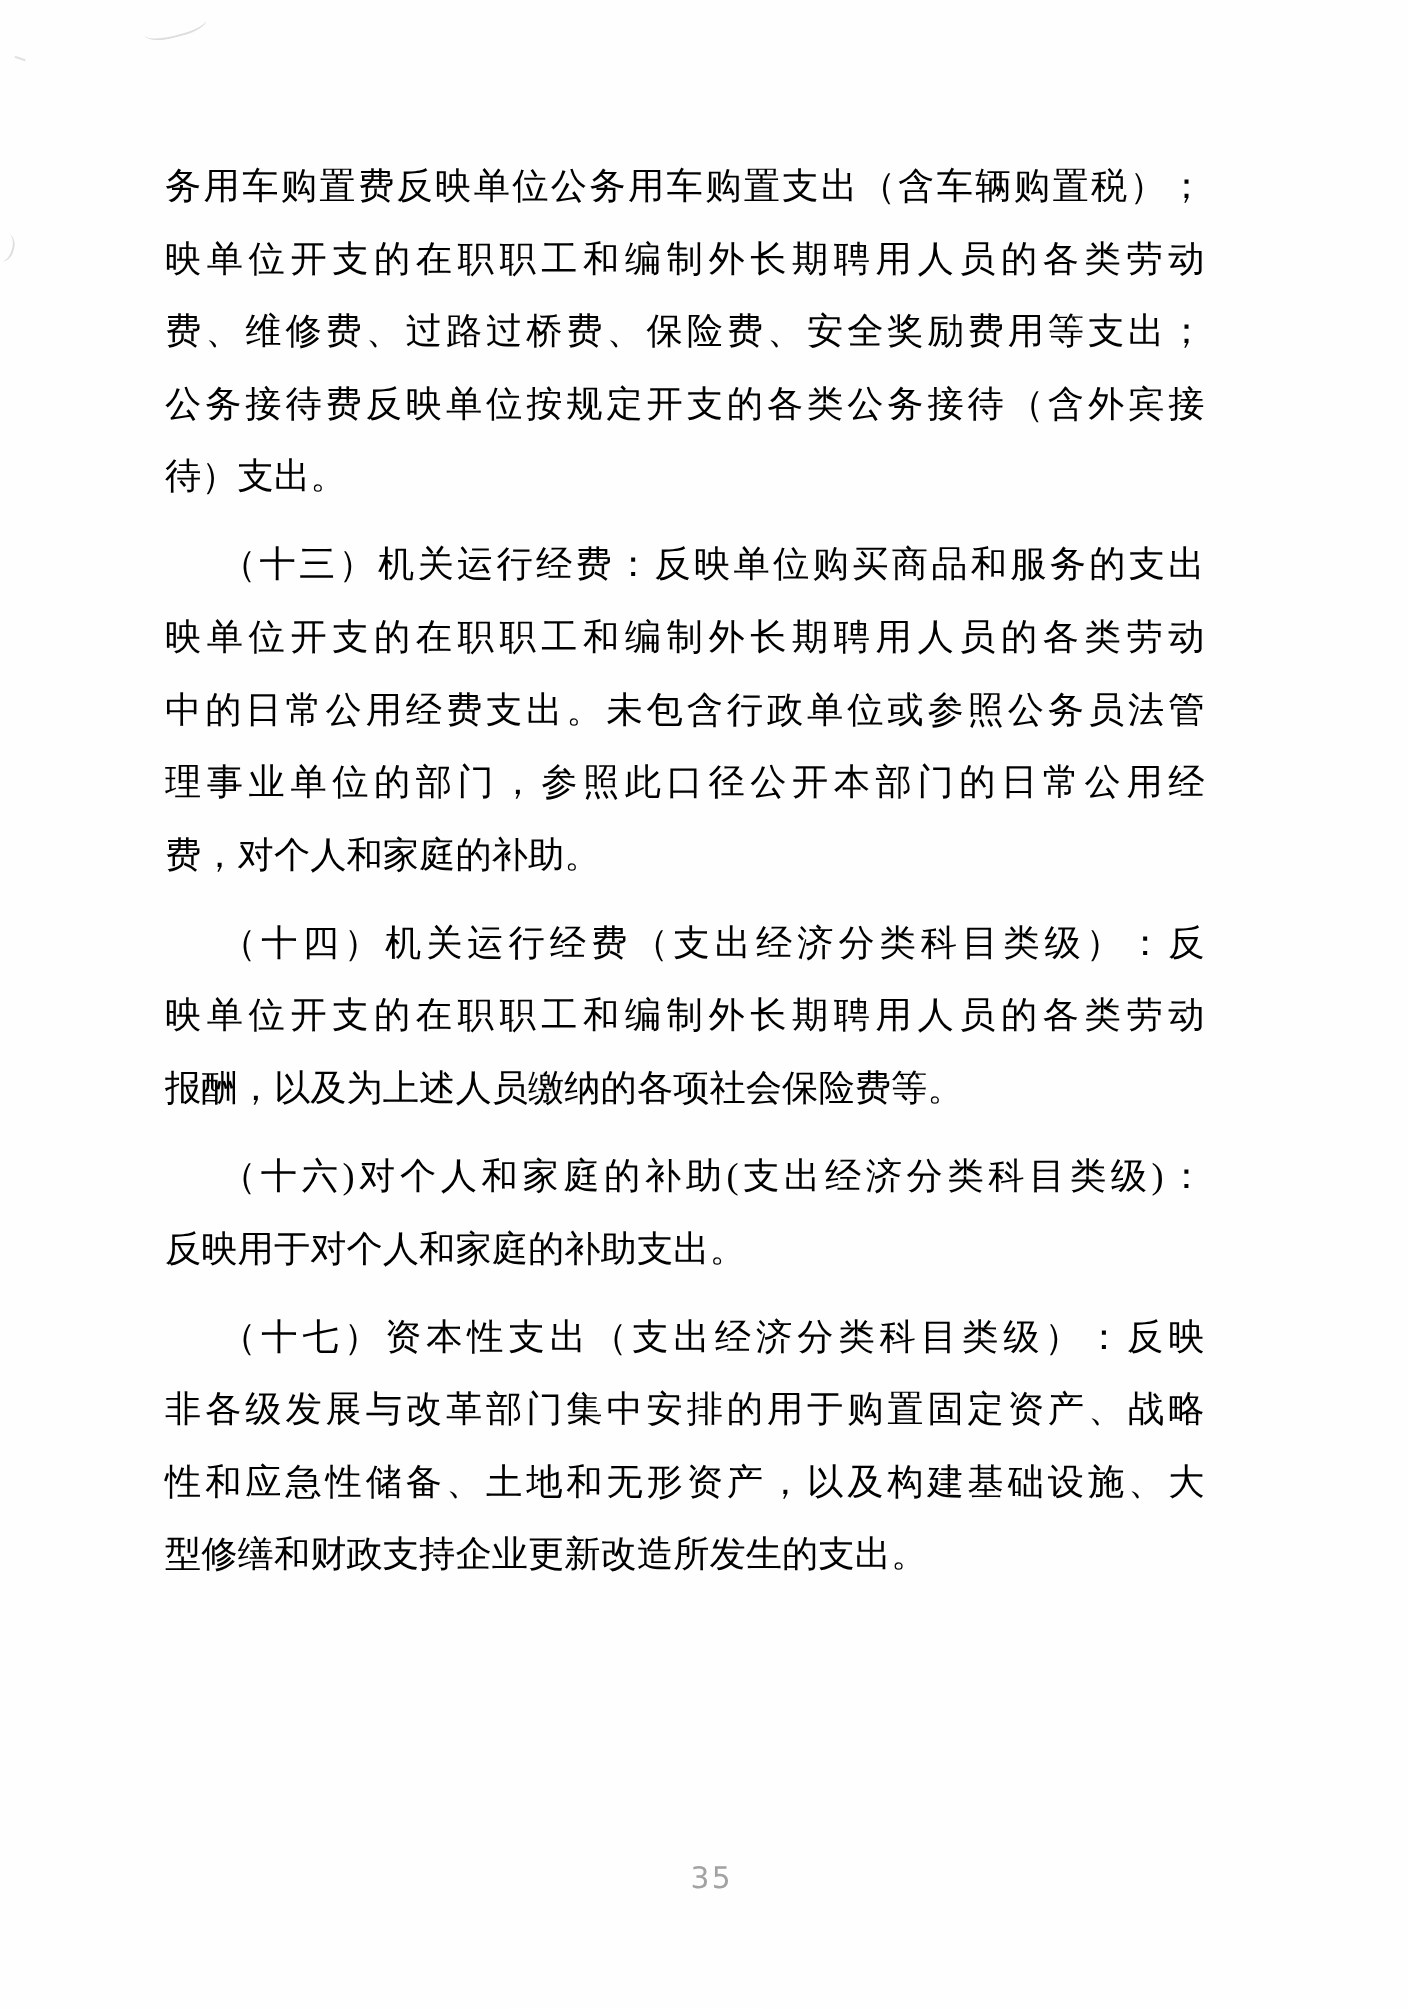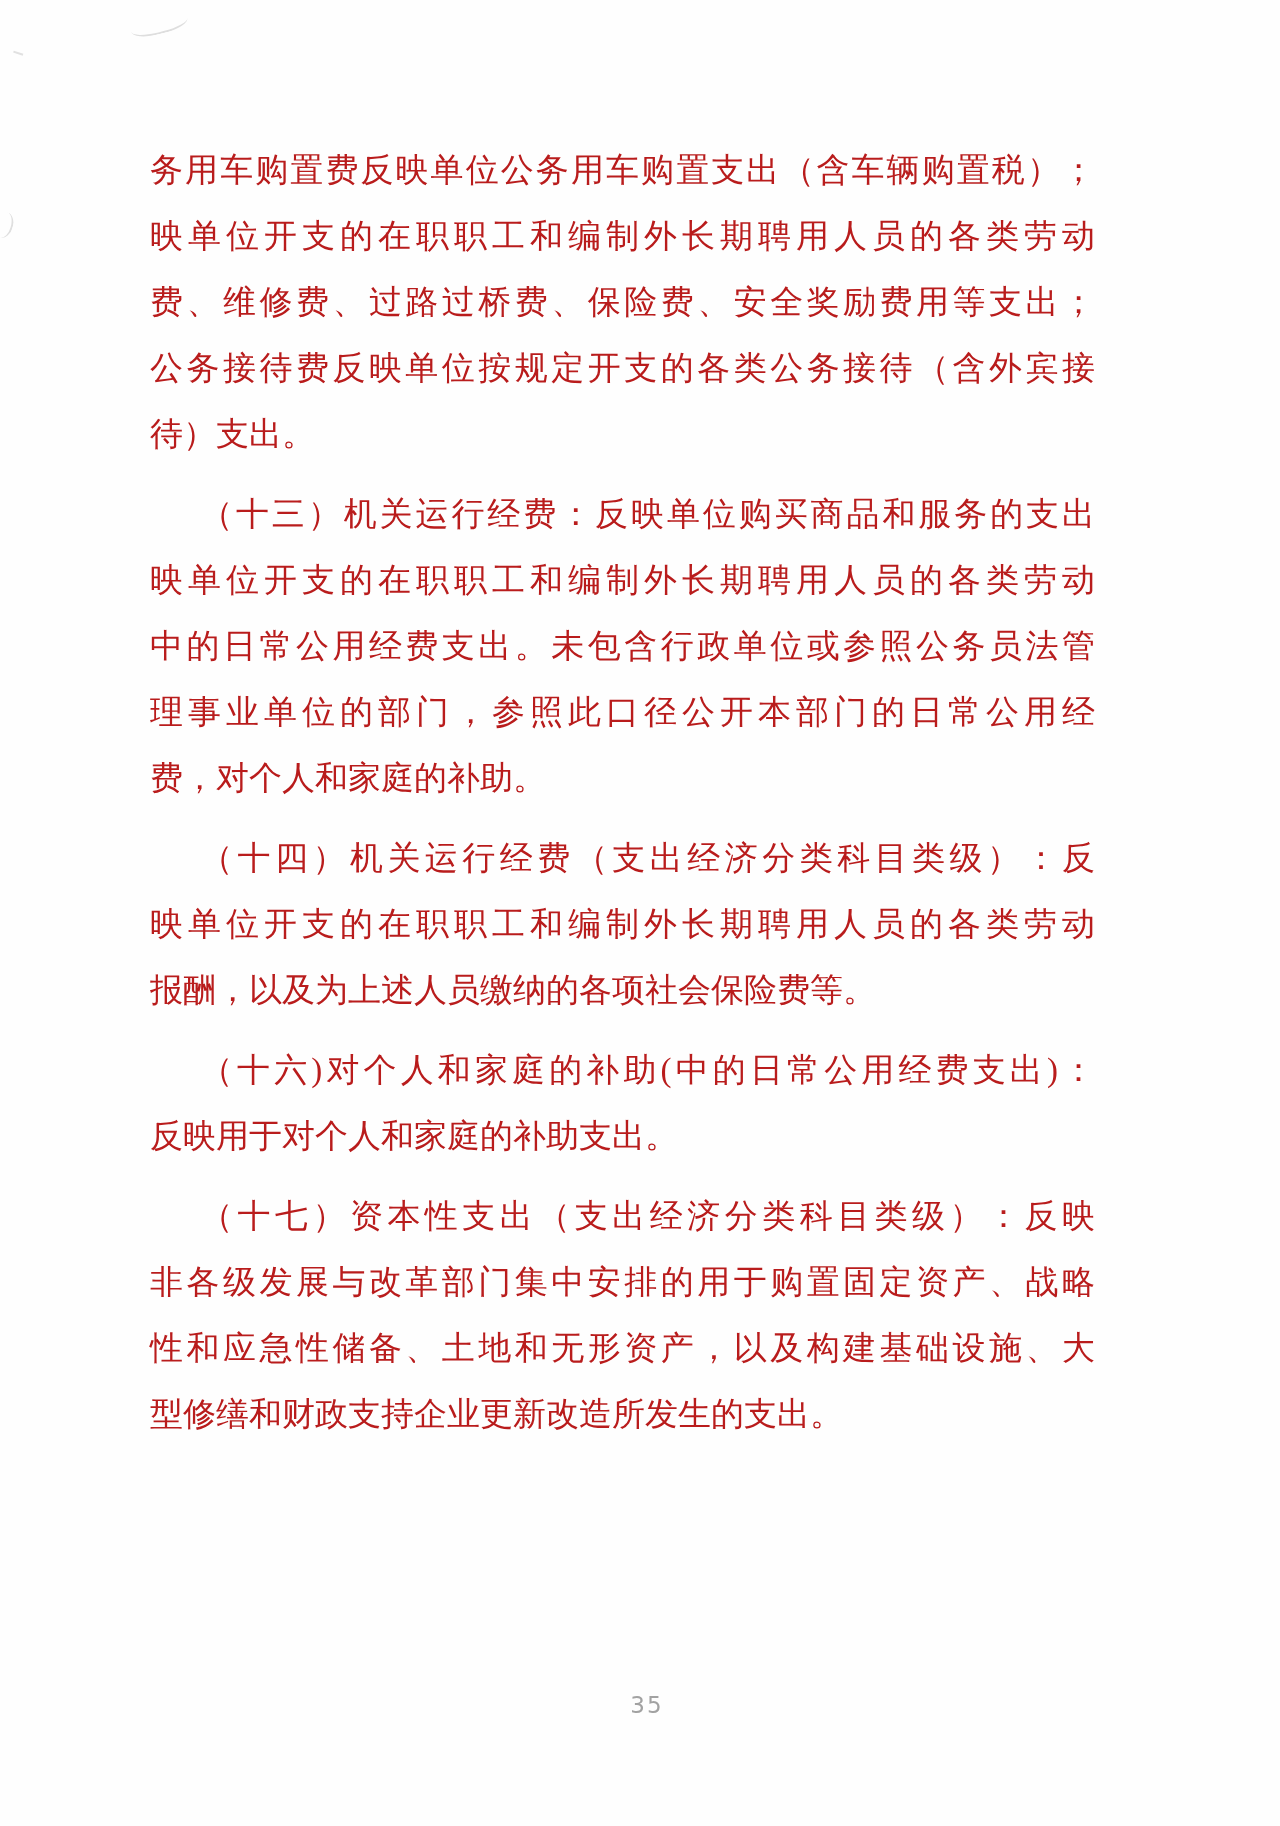--- a/index.html
+++ b/index.html
@@ -36,21 +36,21 @@
     left: -5px; top: 212px; width: 16px; height: 26px;
     border-right: 2px solid #c6c6c6;
     border-radius: 50%;
     transform: rotate(16deg);
   }
   .doc-body {
     position: absolute;
     left: 150px;
     top: 137px;
     width: 945px;
-    color: #b91c1c;
+    color: #000000;
   }
   .para {
     margin: 0;
   }
   .para + .para {
     margin-top: 14px;
   }
   .line {
     display: block;
     height: 66px;
@@ -72,21 +72,21 @@
     position: absolute;
     left: 0;
     top: 1692px;
     width: 1280px;
     text-align: center;
   }
   .page-number {
     display: inline-block;
     margin-left: 14px; 
     font-family: "DejaVu Sans", "Liberation Sans", sans-serif;
-    font-size: 23px;
+    font-size: 27px;
     letter-spacing: 2px;
     color: #a2a2a2;
   }
 </style>
 </head>
 <body>
 
 <div class="page">
 
   <div class="artifact a1"></div>
@@ -112,21 +112,21 @@
     </p>
 
     <p class="para">
       <span class="line fill indent">（十四）机关运行经费（支出经济分类科目类级）：反</span>
       <span class="line fill">映单位开支的在职职工和编制外长期聘用人员的各类劳动</span>
       <span class="line">报酬，以及为上述人员缴纳的各项社会保险费等。</span>
     </p>
 
 
     <p class="para">
-      <span class="line fill indent">（十六)对个人和家庭的补助(中的日常公用经费支出)：</span>
+      <span class="line fill indent">（十六)对个人和家庭的补助(支出经济分类科目类级)：</span>
       <span class="line">反映用于对个人和家庭的补助支出。</span>
     </p>
 
     <p class="para">
       <span class="line fill indent">（十七）资本性支出（支出经济分类科目类级）：反映</span>
       <span class="line fill">非各级发展与改革部门集中安排的用于购置固定资产、战略</span>
       <span class="line fill">性和应急性储备、土地和无形资产，以及构建基础设施、大</span>
       <span class="line">型修缮和财政支持企业更新改造所发生的支出。</span>
     </p>
 

